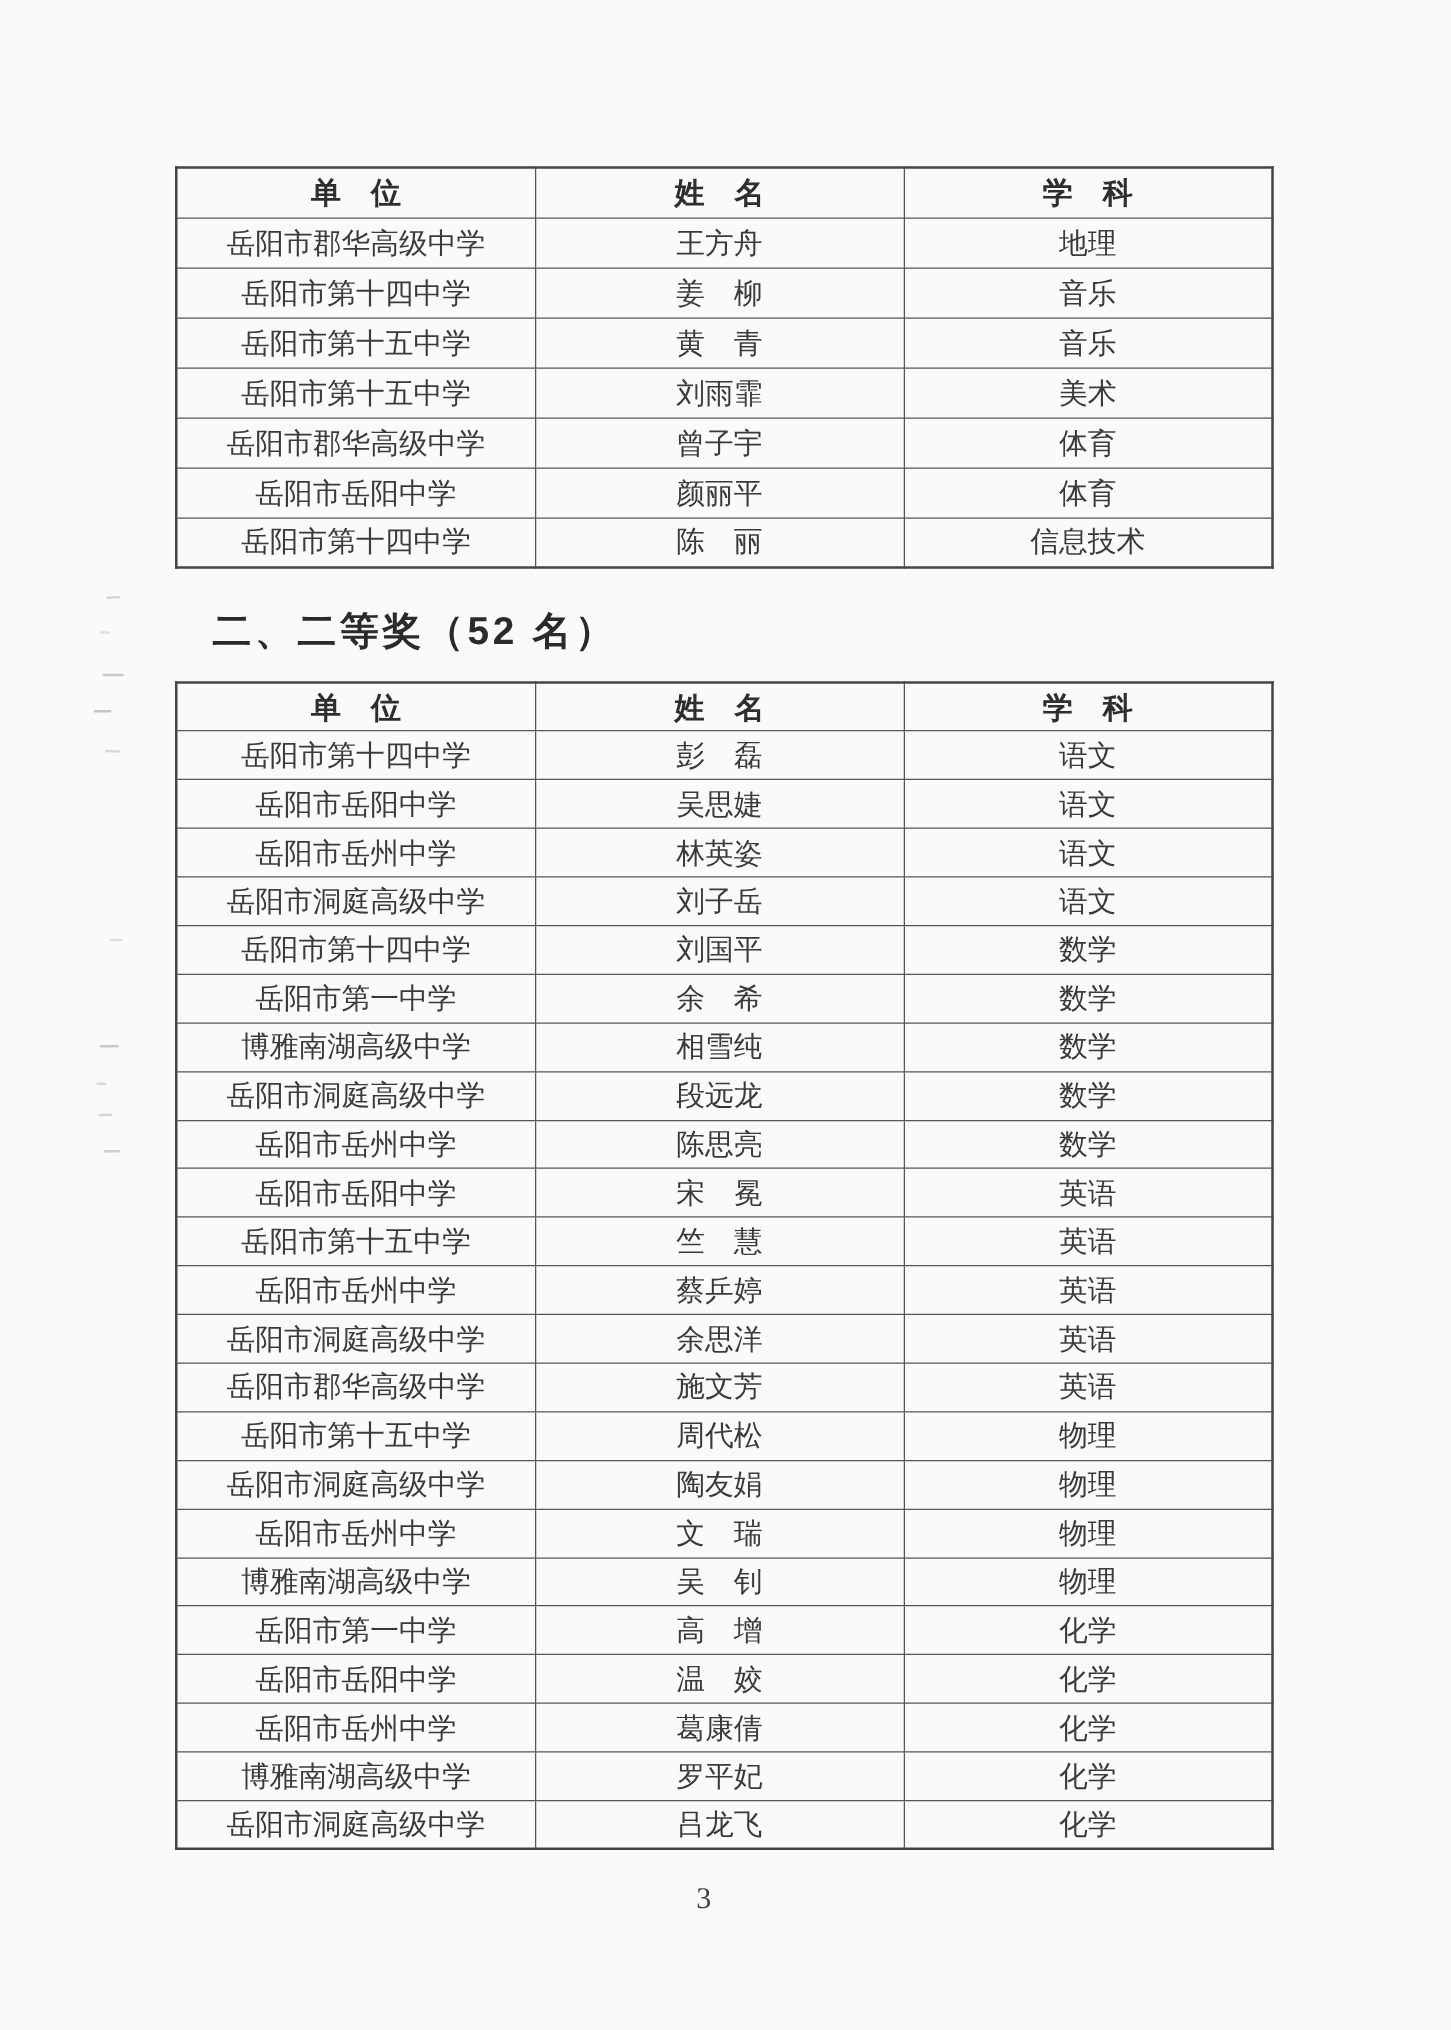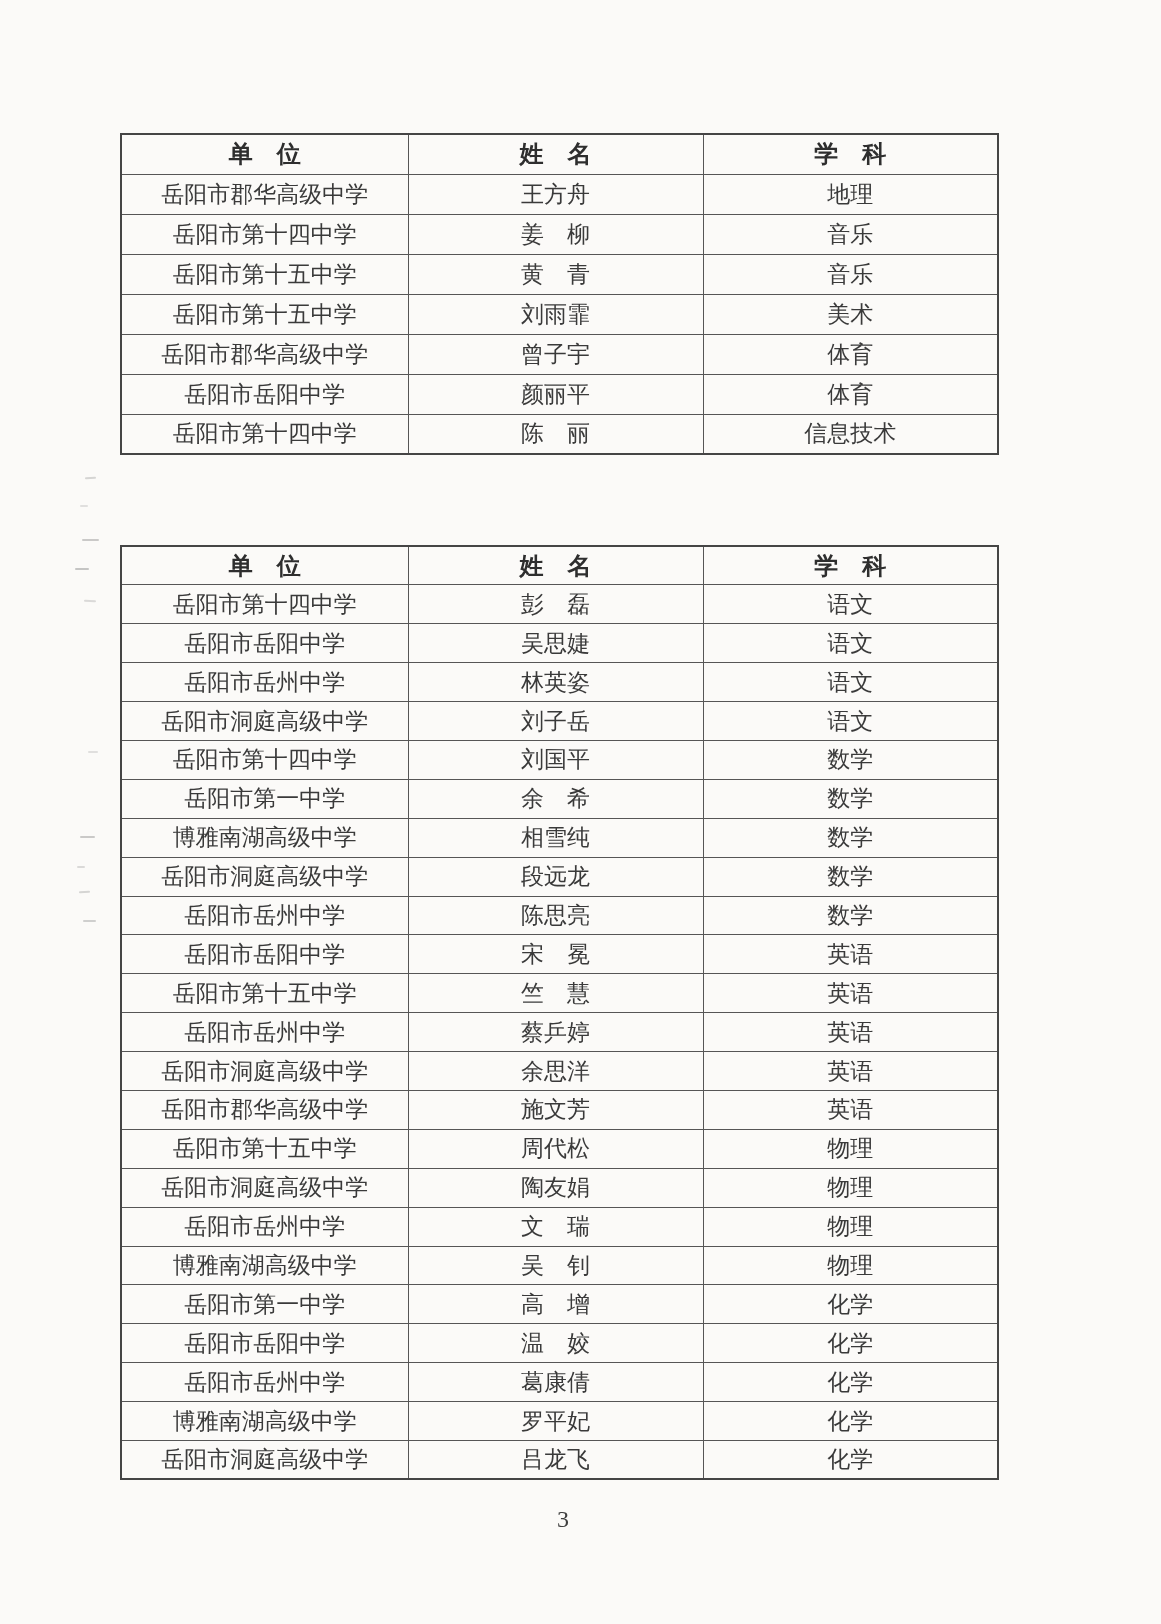--- a/index.html
+++ b/index.html
@@ -11,21 +11,21 @@
     position: relative;
     width: 1161px;
     height: 1624px;
     background: #fbfaf8;
     font-family: "Liberation Serif", serif;
     overflow: hidden;
   }
   
   .award-table {
     position: absolute;
-    left: 120px;
+    left: 140px;
     width: 877px;
     border-collapse: collapse;
     table-layout: fixed;
     border: 2px solid #454545;
   }
   .award-table.table-top    { top: 133px; }
   .award-table.table-second { top: 545px; }
   .award-table th,
   .award-table td {
     border: 1px solid #565656;
@@ -142,20 +142,21 @@
           <td>体育</td>
         </tr>
         <tr>
           <td>岳阳市第十四中学</td>
           <td>陈　丽</td>
           <td>信息技术</td>
         </tr>
       </tbody>
   </table>
 
+  <h2 class="section-heading">二、二等奖（52 名）</h2>
 
   <table class="award-table table-second">
     <colgroup>
       <col class="col-unit">
         <col class="col-name">
         <col class="col-subject">
     </colgroup>
     <thead>
         <tr>
           <th>单　位</th>

